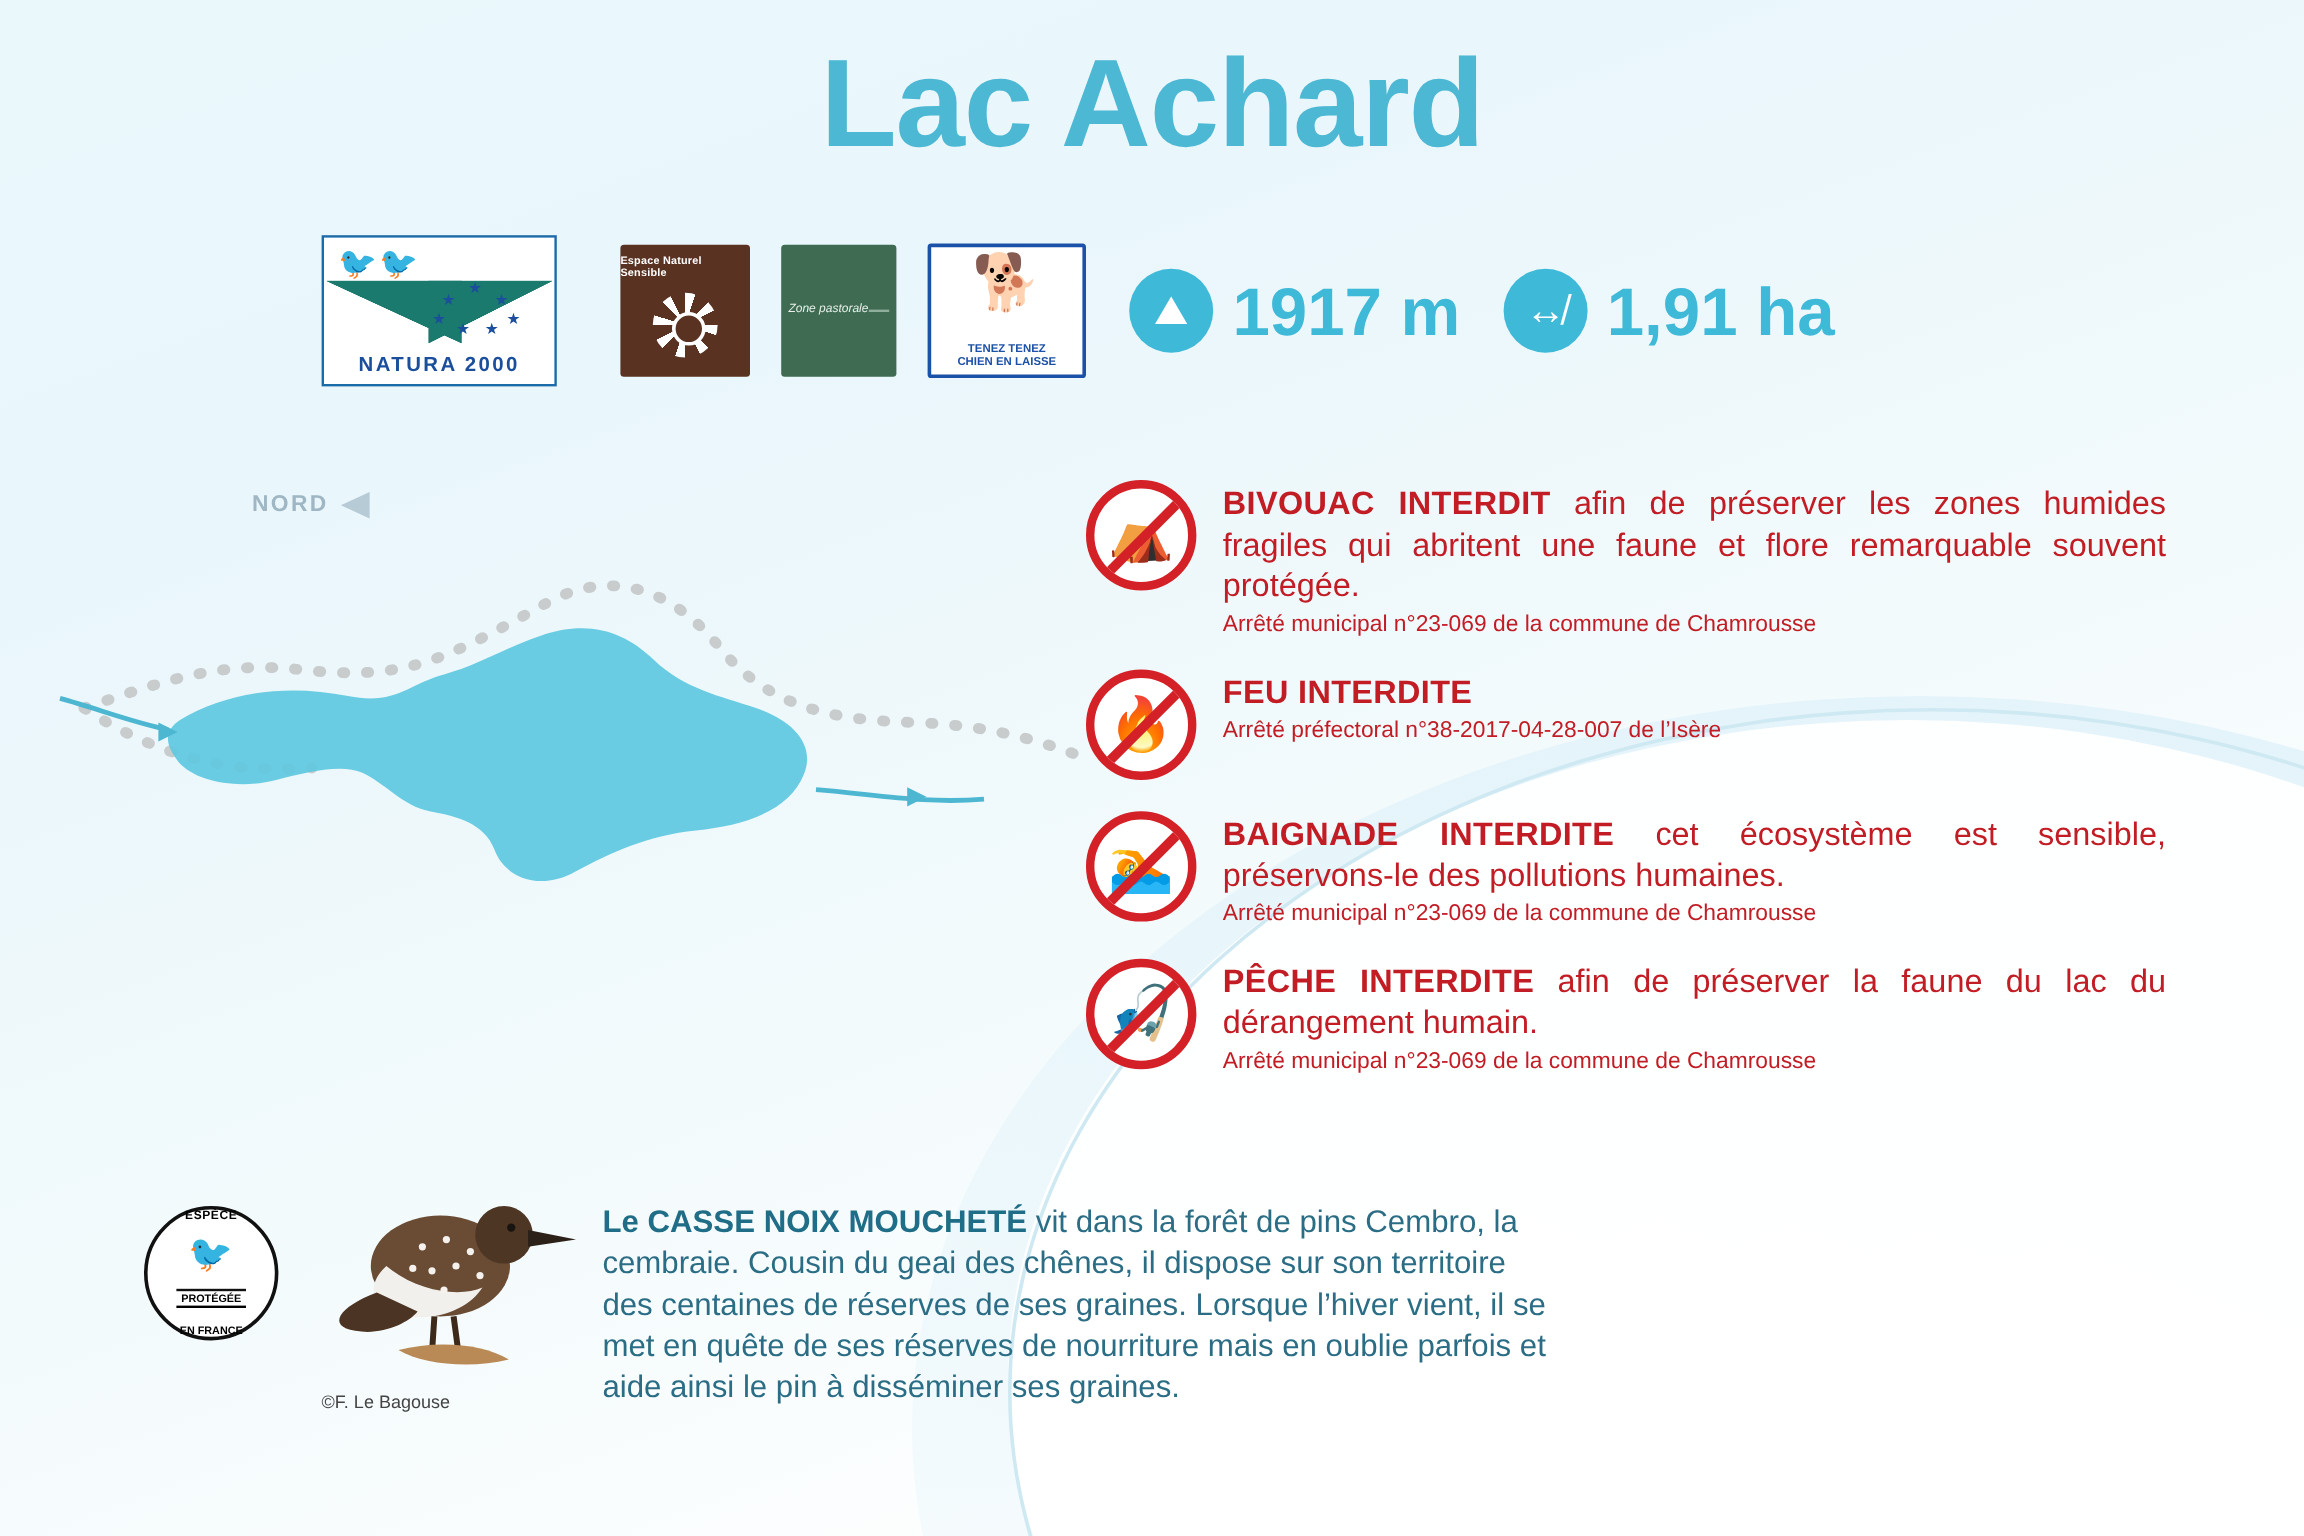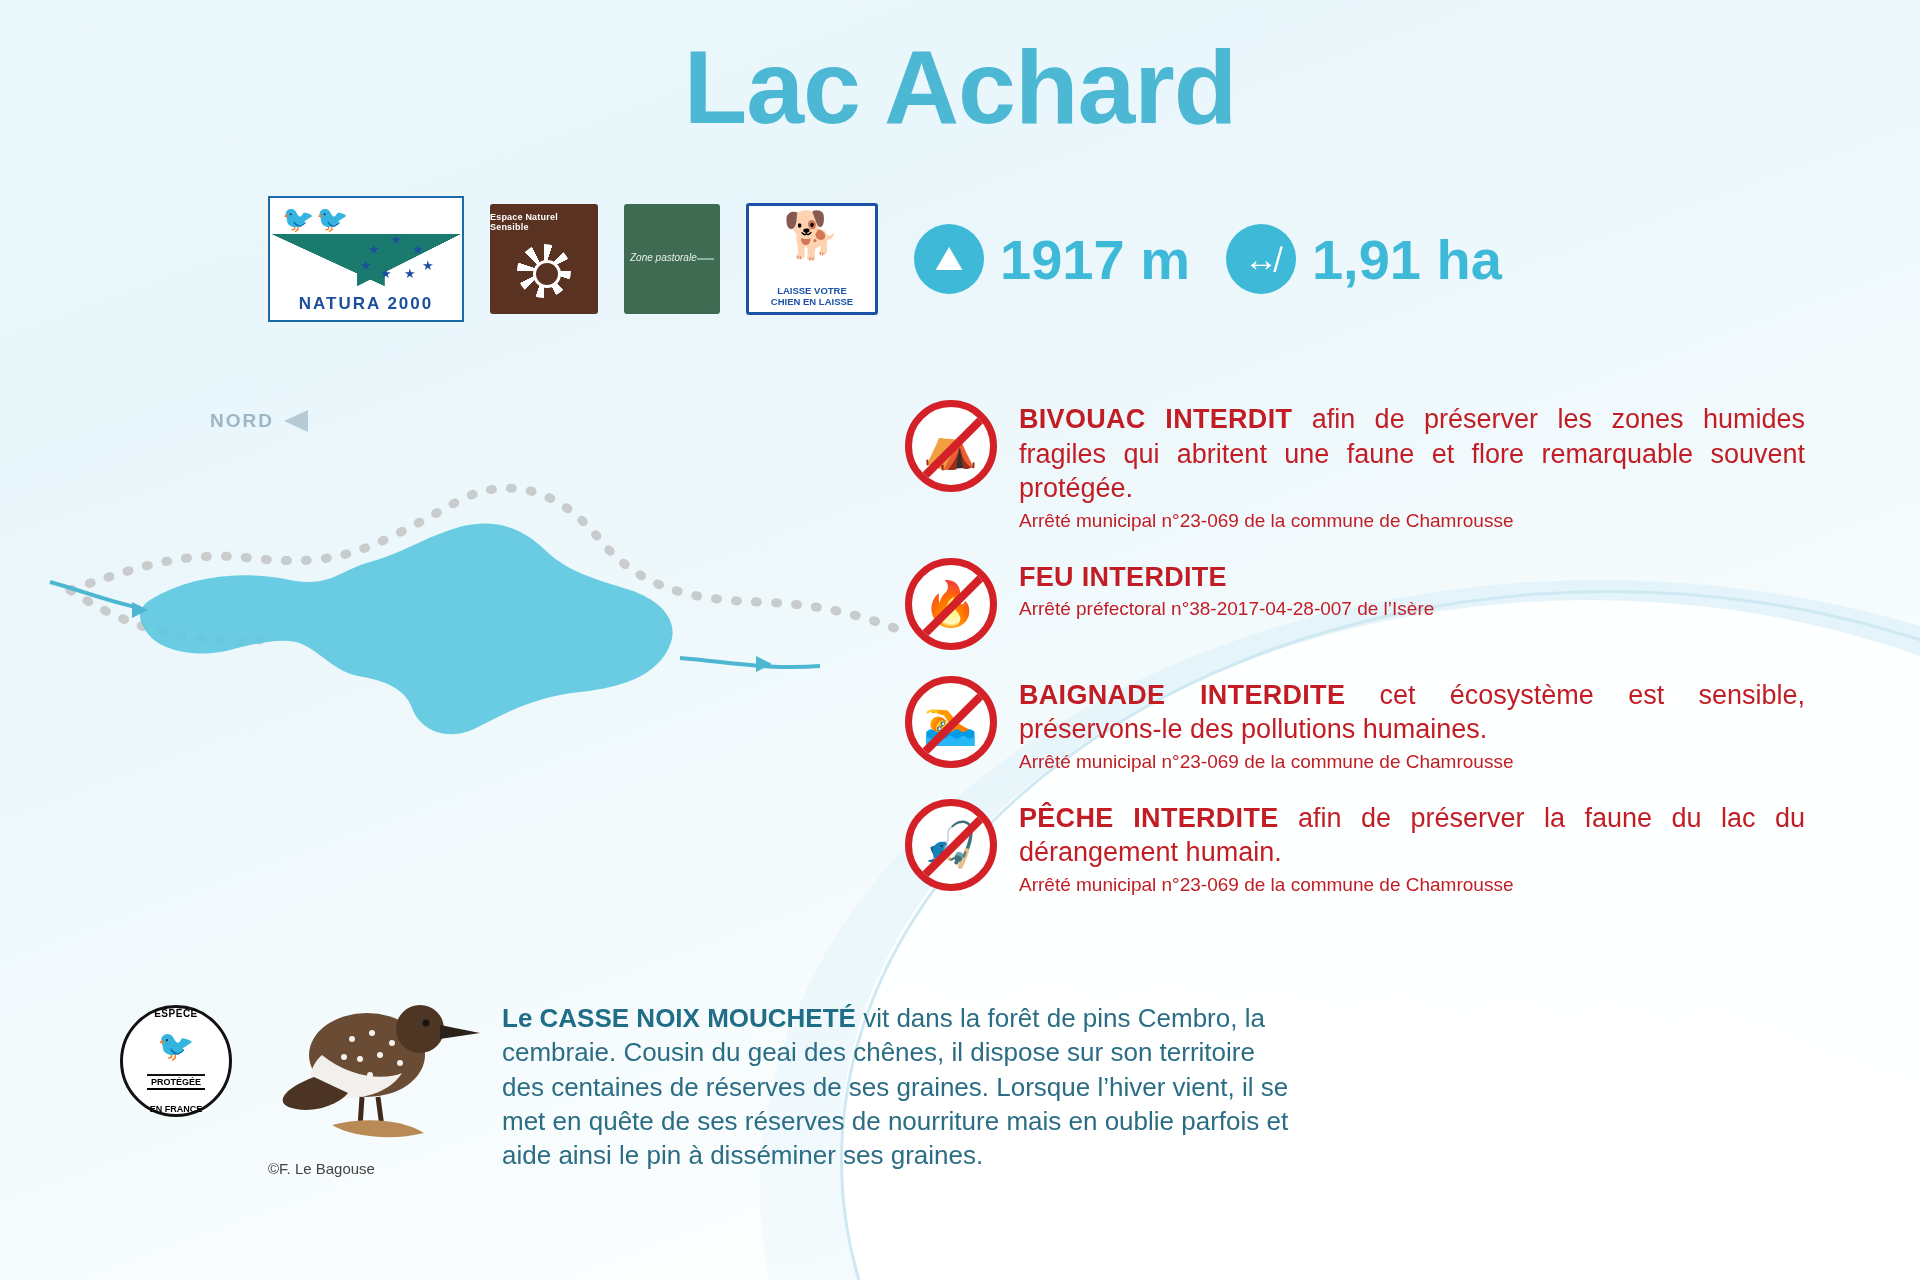--- a/index.html
+++ b/index.html
@@ -75,21 +75,21 @@
   .natura .nat-stars { position:absolute; right:18px; top:34px; width:84px; height:46px; }
   .natura .nat-stars span { position:absolute; color:#1b4f9c; font-size:13px; }
   .natura .nat-text {
     position:relative; z-index:2; text-align:center;
     font-size:17px; font-weight:bold; color:#1b4f9c; letter-spacing:2px;
     padding-bottom:6px;
   }
 
   .ens {
     width: 108px; height: 110px; background:#5a3222; border-radius:3px;
-    display:flex; flex-direction:column; align-items:center; padding-top:8px;
+    display:flex; flex-direction:column; align-items:center; padding-top:8px;margin-left:27px;
   }
   .ens .ens-title { color:#fff; font-size:9px; font-weight:bold; letter-spacing:.2px; }
   .ens .ens-mark {
     margin-top:6px; width:66px; height:66px; border-radius:50%;
     background: radial-gradient(circle at 50% 50%, #5a3222 0 14px, #fff 14px 17px, #5a3222 17px 100%);
     position:relative;
   }
   .ens .ens-mark::before{
     content:""; position:absolute; inset:6px; border-radius:50%;
     background:
@@ -233,21 +233,21 @@
         <div class="pa-title">Zone pastorale</div>
         <div class="pa-box">
           <div class="pa-hill"></div>
           <div class="pa-animals">🐑🐄🐅</div>
         </div>
       </div>
 
       <div class="badge dog">
         <div class="dog-glyph">🐕</div>
         <div class="dog-text">
-          <span>LAISSE VOTRE</span><br>
+          <span>TENEZ TENEZ</span><br>
           <span>CHIEN EN LAISSE</span>
         </div>
       </div>
 
       <div class="stat">
         <div class="circle">⛰</div>
         <div class="val">1917 m</div>
       </div>
 
       <div class="stat">

